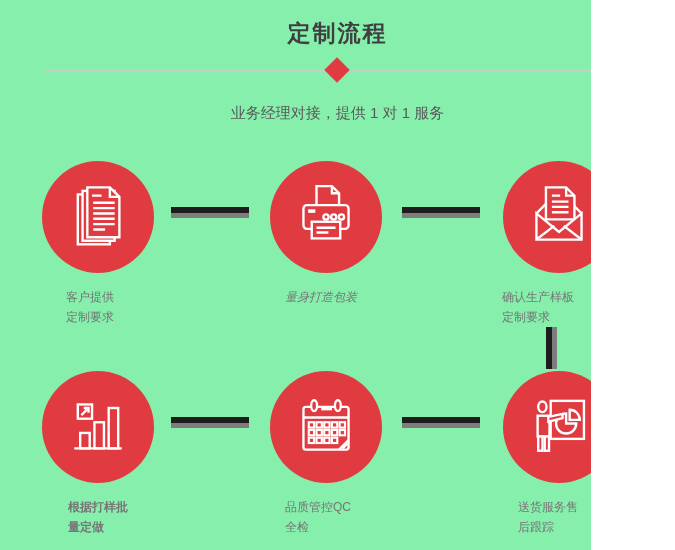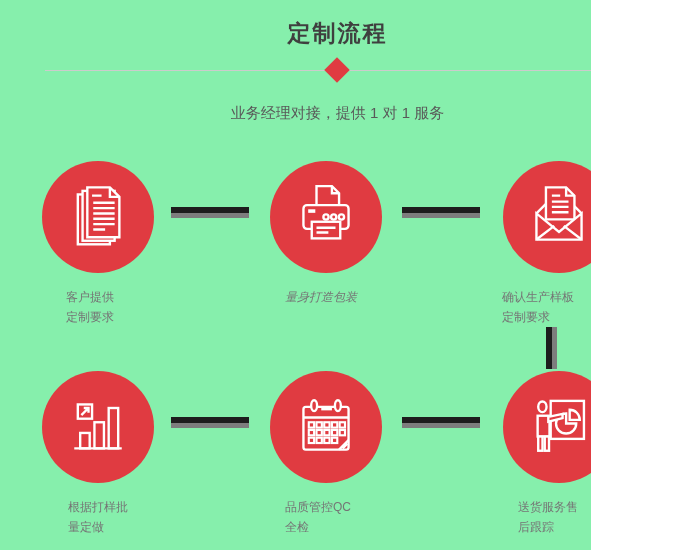--- a/index.html
+++ b/index.html
@@ -163,21 +163,21 @@
     <div>客户提供</div>
     <div>定制要求</div>
   </div>
   <div class="step-label" style="left:285px;top:287px;font-style:italic;">
     <div>量身打造包装</div>
   </div>
   <div class="step-label" style="left:502px;top:287px;">
     <div>确认生产样板</div>
     <div>定制要求</div>
   </div>
-  <div class="step-label" style="left:68px;top:497px;">
+  <div class="step-label" style="left:68px;top:497px;font-weight:bold;">
     <div>根据打样批</div>
     <div>量定做</div>
   </div>
   <div class="step-label" style="left:518px;top:497px;">
     <div>送货服务售</div>
     <div>后跟踪</div>
   </div>
   <div class="step-label" style="left:285px;top:497px;">
     <div>品质管控QC</div>
     <div>全检</div>

